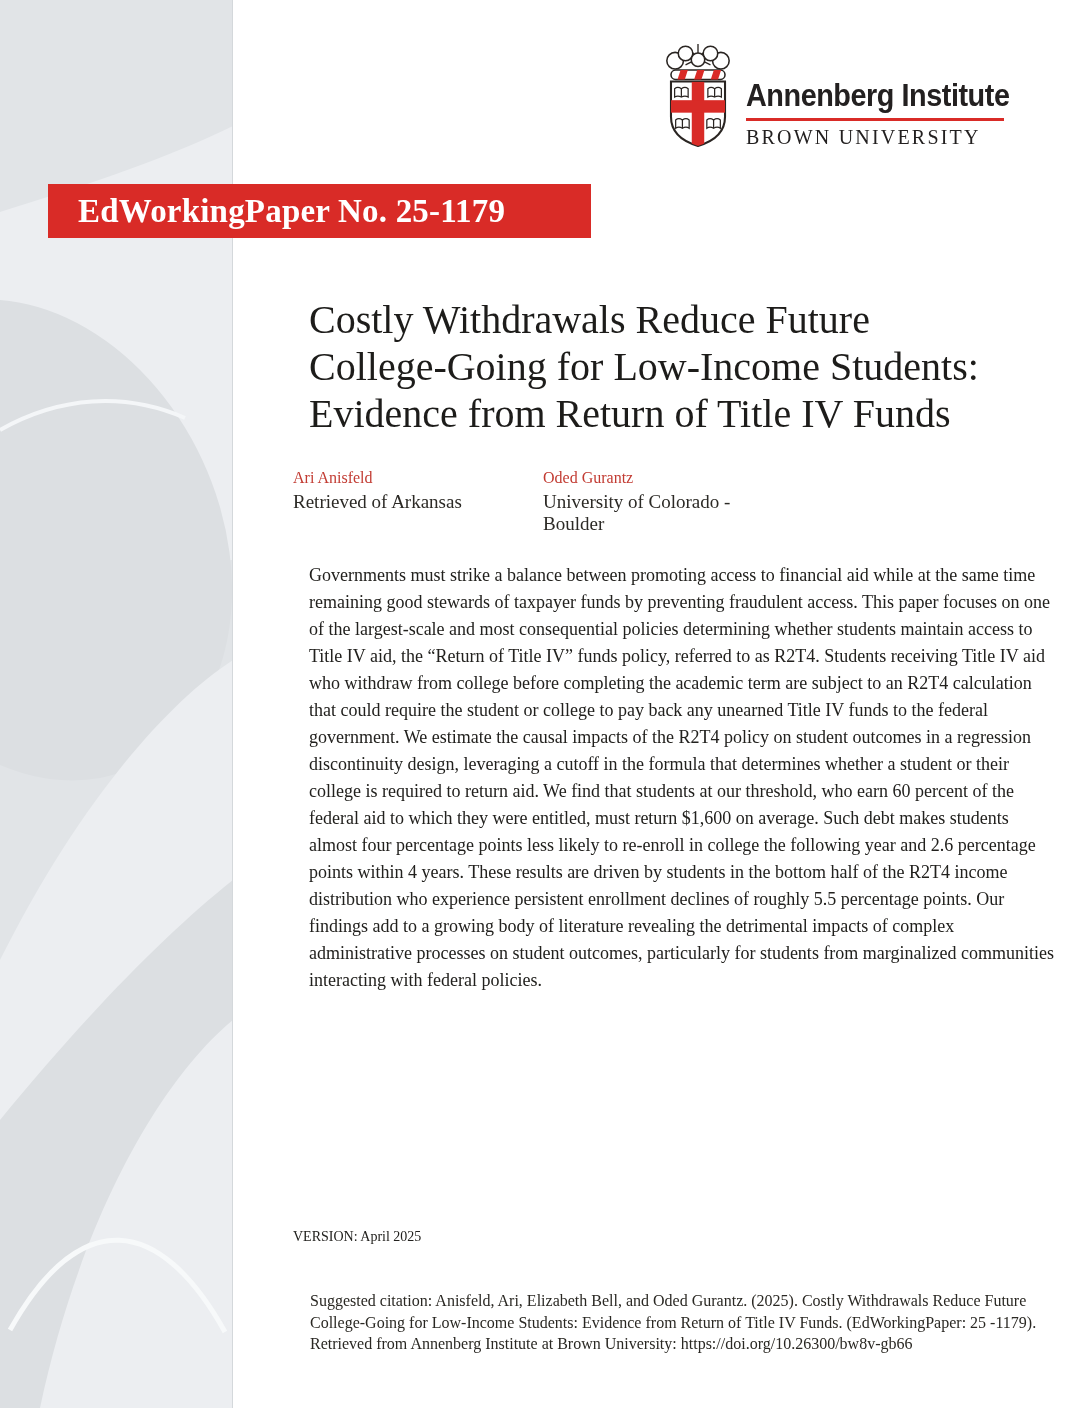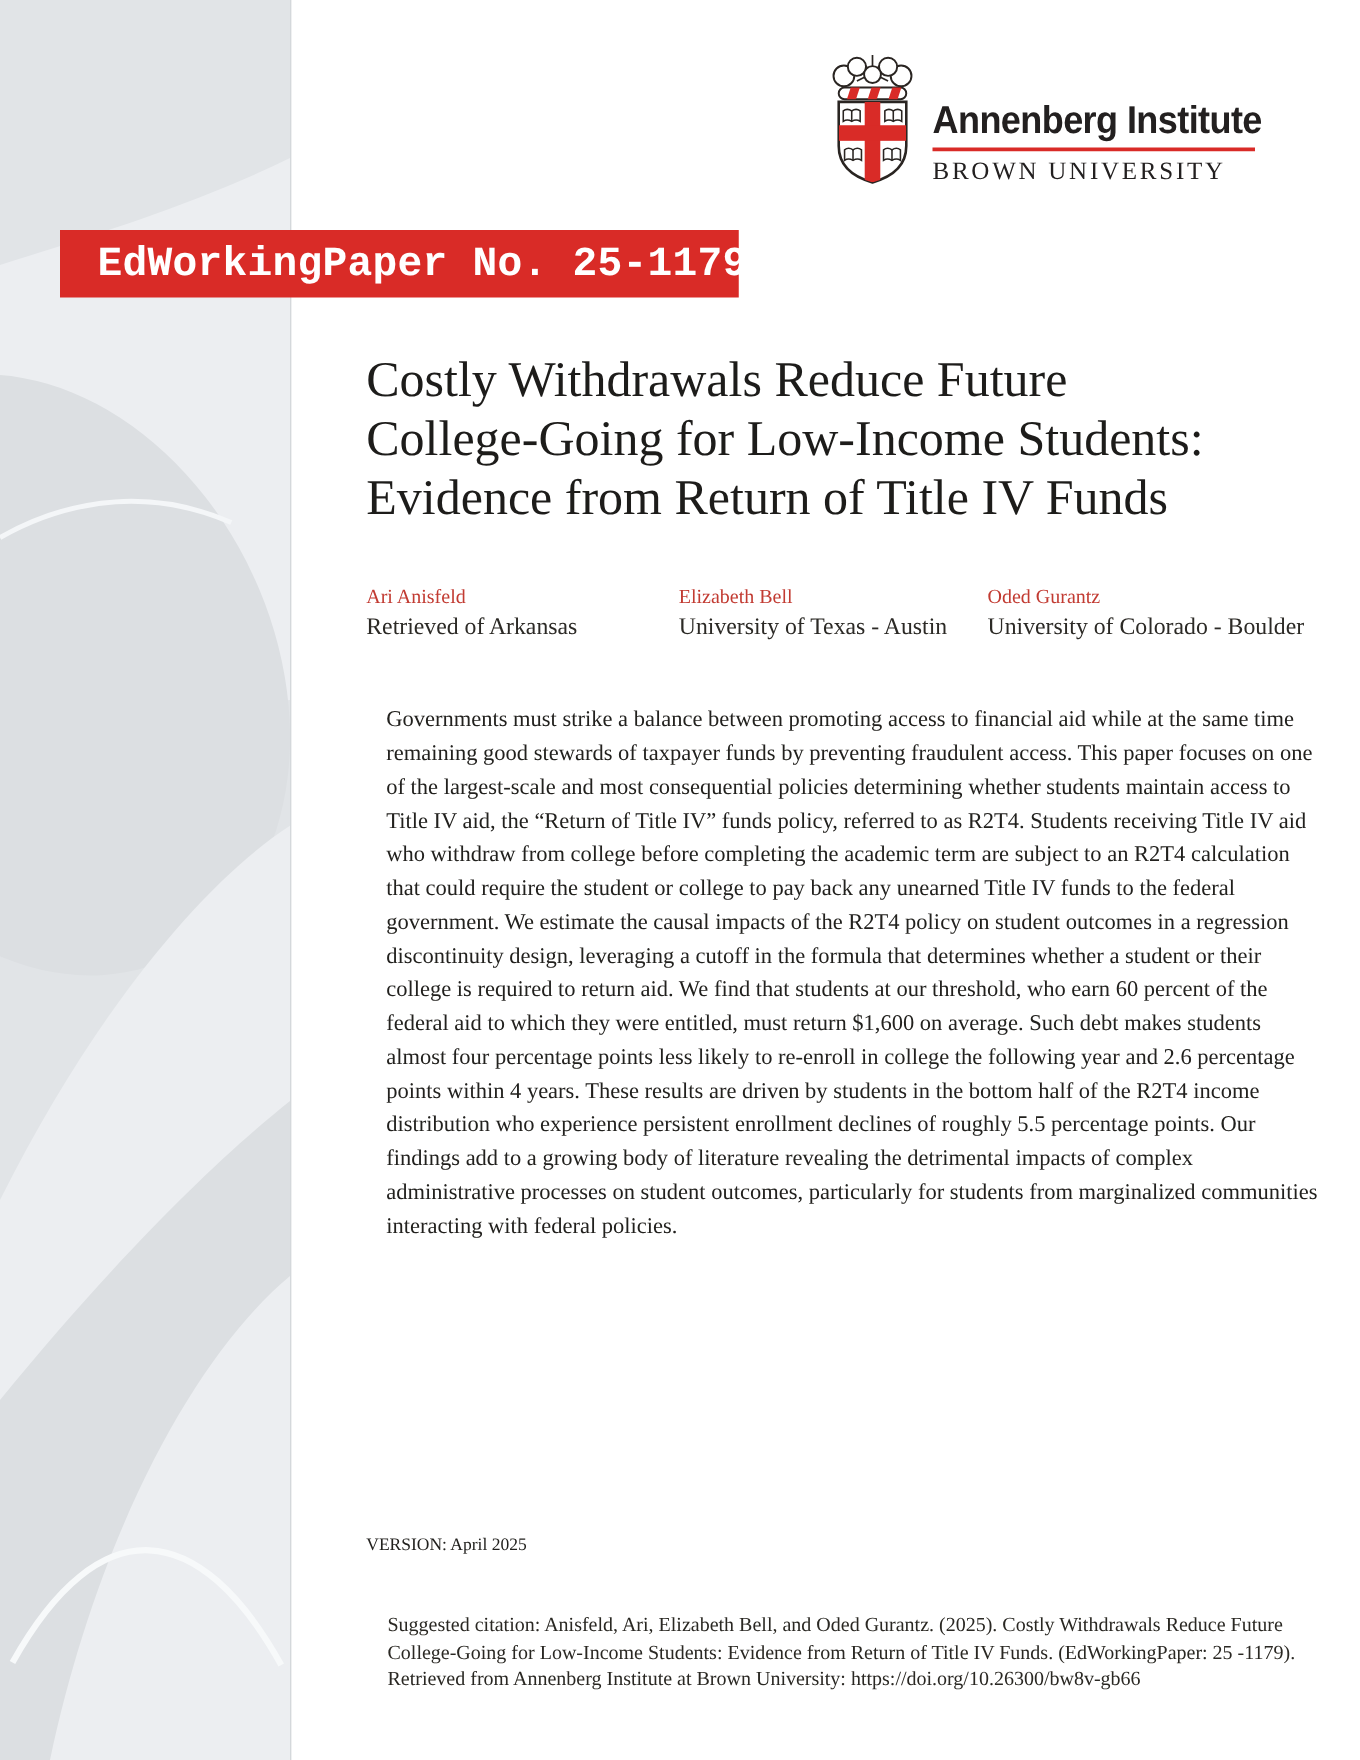--- a/index.html
+++ b/index.html
@@ -34,26 +34,26 @@
   .brand-univ{
     font-family:"Liberation Serif",serif;font-size:20px;line-height:22px;color:#232020;
     letter-spacing:2.2px;margin-top:5px;white-space:nowrap;
   }
   
   .banner{
     position:absolute;left:48px;top:184px;width:543px;height:54px;
     background:var(--accent);display:flex;align-items:center;z-index:5;
   }
   .banner span{
-    font-family:Liberation Mono, monospace;font-weight:600;font-size:33px;color:#ffffff;
+    font-family:Liberation Serif, serif;font-weight:600;font-size:33px;color:#ffffff;
     padding-left:30px;letter-spacing:0.2px;white-space:nowrap;
   }
   
   .title{
-    position:absolute;left:293px;top:280px;width:720px;margin:0;
+    position:absolute;left:293px;top:280px;width:720px;margin:16px;
     font-family:"Liberation Serif",serif;font-weight:400;font-size:40px;line-height:47px;
     color:#1d1c1a;white-space:pre-line;
   }
   .authors{position:absolute;left:293px;top:467px;width:760px;display:flex;}
   .author{flex:0 0 auto;}
   .author:nth-child(1){width:250px;}
   .author:nth-child(2){width:247px;}
   .author-name{font-size:16px;line-height:22px;color:#c23b32;}
   .author-affil{font-size:19px;line-height:22px;color:#2c2a26;margin-top:2px;}
   .abstract{
@@ -159,24 +159,20 @@
 <h1 class="title">Costly Withdrawals Reduce Future
 College-Going for Low-Income Students:
 Evidence from Return of Title IV Funds</h1>
 
 <div class="authors">
   <div class="author">
     <div class="author-name">Ari Anisfeld</div>
     <div class="author-affil">Retrieved of Arkansas</div>
   </div>
   <div class="author">
-    <div class="author-name">Elizabeth Bell</div>
-    <div class="author-affil">University of Texas - Austin</div>
-  </div>
-  <div class="author">
     <div class="author-name">Oded Gurantz</div>
     <div class="author-affil">University of Colorado - Boulder</div>
   </div>
 </div>
 
 <p class="abstract">Governments must strike a balance between promoting access to financial aid while at the same time remaining good stewards of taxpayer funds by preventing fraudulent access. This paper focuses on one of the largest-scale and most consequential policies determining whether students maintain access to Title IV aid, the “Return of Title IV” funds policy, referred to as R2T4. Students receiving Title IV aid who withdraw from college before completing the academic term are subject to an R2T4 calculation that could require the student or college to pay back any unearned Title IV funds to the federal government. We estimate the causal impacts of the R2T4 policy on student outcomes in a regression discontinuity design, leveraging a cutoff in the formula that determines whether a student or their college is required to return aid. We find that students at our threshold, who earn 60 percent of the federal aid to which they were entitled, must return $1,600 on average. Such debt makes students almost four percentage points less likely to re-enroll in college the following year and 2.6 percentage points within 4 years. These results are driven by students in the bottom half of the R2T4 income distribution who experience persistent enrollment declines of roughly 5.5 percentage points. Our findings add to a growing body of literature revealing the detrimental impacts of complex administrative processes on student outcomes, particularly for students from marginalized communities interacting with federal policies.</p>
 
 <div class="version">VERSION: April 2025</div>
 
 <p class="citation"><span>Suggested citation: Anisfeld, Ari, Elizabeth Bell, and Oded Gurantz. (2025). Costly Withdrawals Reduce Future College-Going for Low-Income Students: Evidence from Return of Title IV Funds. (EdWorkingPaper: 25 -1179). Retrieved from Annenberg Institute at Brown University: </span><span class="doi">https://doi.org/10.26300/bw8v-gb66</span></p>

